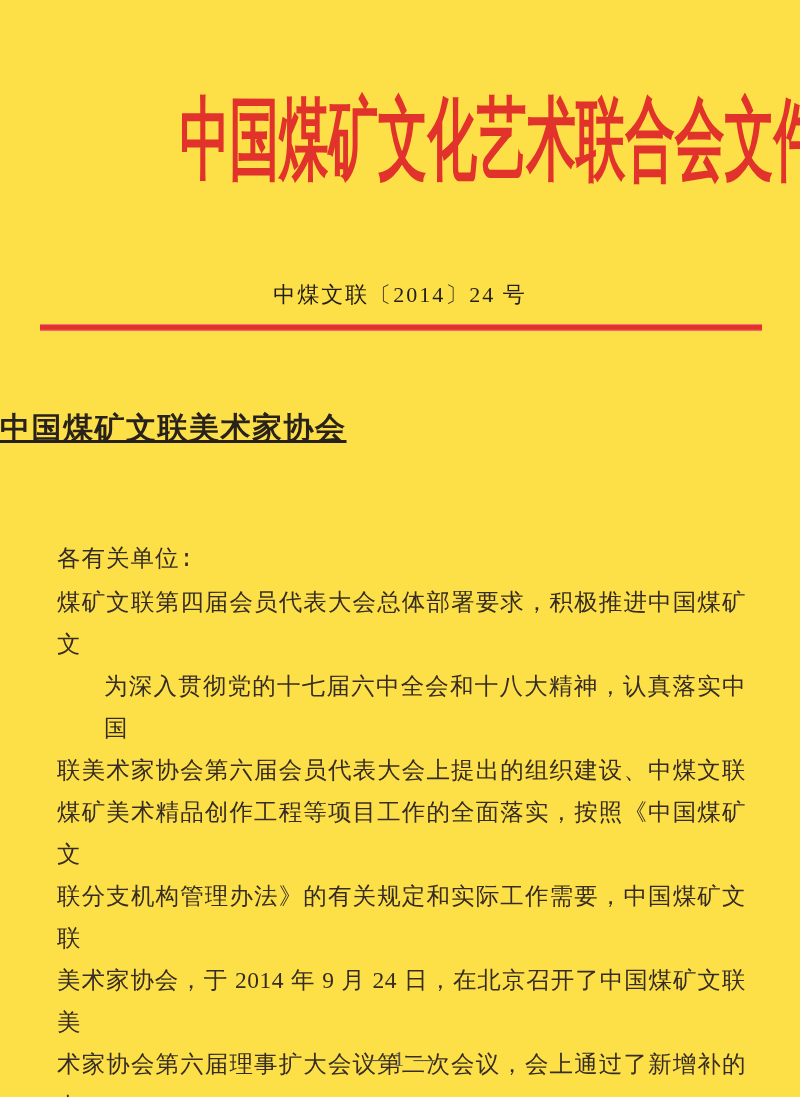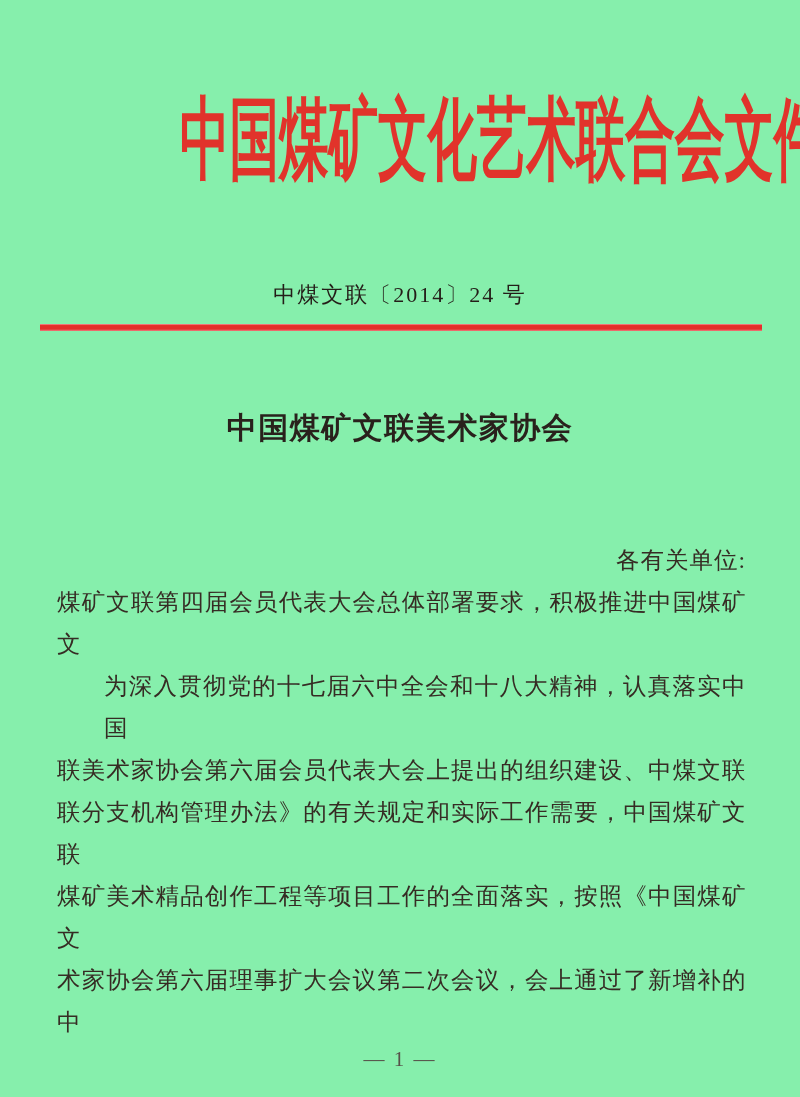--- a/index.html
+++ b/index.html
@@ -4,21 +4,21 @@
 <style>
   :root{
     --red:#e1332b;
     --rule-red:#e42f2a;
     --ink:#332a22;
   }
   html,body{margin:0;padding:0;background:#ffffff;}
   .page{
     position:relative;
     width:800px;height:1097px;
-    background:#86efac;
+    background:#fde047;
     font-family:"Liberation Serif","DejaVu Serif",serif;
     color:var(--ink);
     overflow:hidden;
   }
   
   .letterhead{
     position:absolute;top:95px;left:0;width:800px;
     text-align:center;white-space:nowrap;
     font-size:90px;line-height:90px;font-weight:700;
     color:var(--red);
@@ -34,32 +34,33 @@
     color:#241d18;
   }
   
   .red-rule{
     position:absolute;top:324px;left:40px;width:722px;height:7px;
     background:linear-gradient(to bottom,#f6969b 0%,var(--rule-red) 22%,var(--rule-red) 72%,#ee7d82 100%);
   }
   
   .notice-title{
     position:absolute;top:406px;left:0;width:800px;
-    text-align:center;font-weight:700;
+    font-weight:700;
     font-size:30px;line-height:44px;letter-spacing:1.5px;
     color:#29211c;
+    text-decoration:underline;
   }
   
   .body-block{
     position:absolute;top:539px;left:57px;width:689px;
     font-size:23.5px;line-height:42px;
     color:#362c24;
   }
   .salutation{
-    text-align:right;letter-spacing:1px;
+    text-align:left;letter-spacing:1px;font-family:Liberation Mono, monospace;
   }
   .body-line{
     text-align:justify;
     text-align-last:justify;
     letter-spacing:0.5px;
     box-sizing:border-box;
     width:100%;
   }
   .body-line.indent-first{
     padding-left:47px;
@@ -85,21 +86,22 @@
 
   <div class="notice-title">
     <div>中国煤矿文联美术家协会</div>
   </div>
 
   <div class="body-block">
     <div class="salutation">各有关单位:</div>
     <div class="body-line">煤矿文联第四届会员代表大会总体部署要求，积极推进中国煤矿文</div>
     <div class="body-line indent-first">为深入贯彻党的十七届六中全会和十八大精神，认真落实中国</div>
     <div class="body-line">联美术家协会第六届会员代表大会上提出的组织建设、中煤文联</div>
+    <div class="body-line">煤矿美术精品创作工程等项目工作的全面落实，按照《中国煤矿文</div>
     <div class="body-line">联分支机构管理办法》的有关规定和实际工作需要，中国煤矿文联</div>
-    <div class="body-line">煤矿美术精品创作工程等项目工作的全面落实，按照《中国煤矿文</div>
+    <div class="body-line">美术家协会，于 2014 年 9 月 24 日，在北京召开了中国煤矿文联美</div>
     <div class="body-line">术家协会第六届理事扩大会议第二次会议，会上通过了新增补的中</div>
 
   </div>
 
   <div class="page-number">— 1 —</div>
 
 </div>
 
 </body></html>

